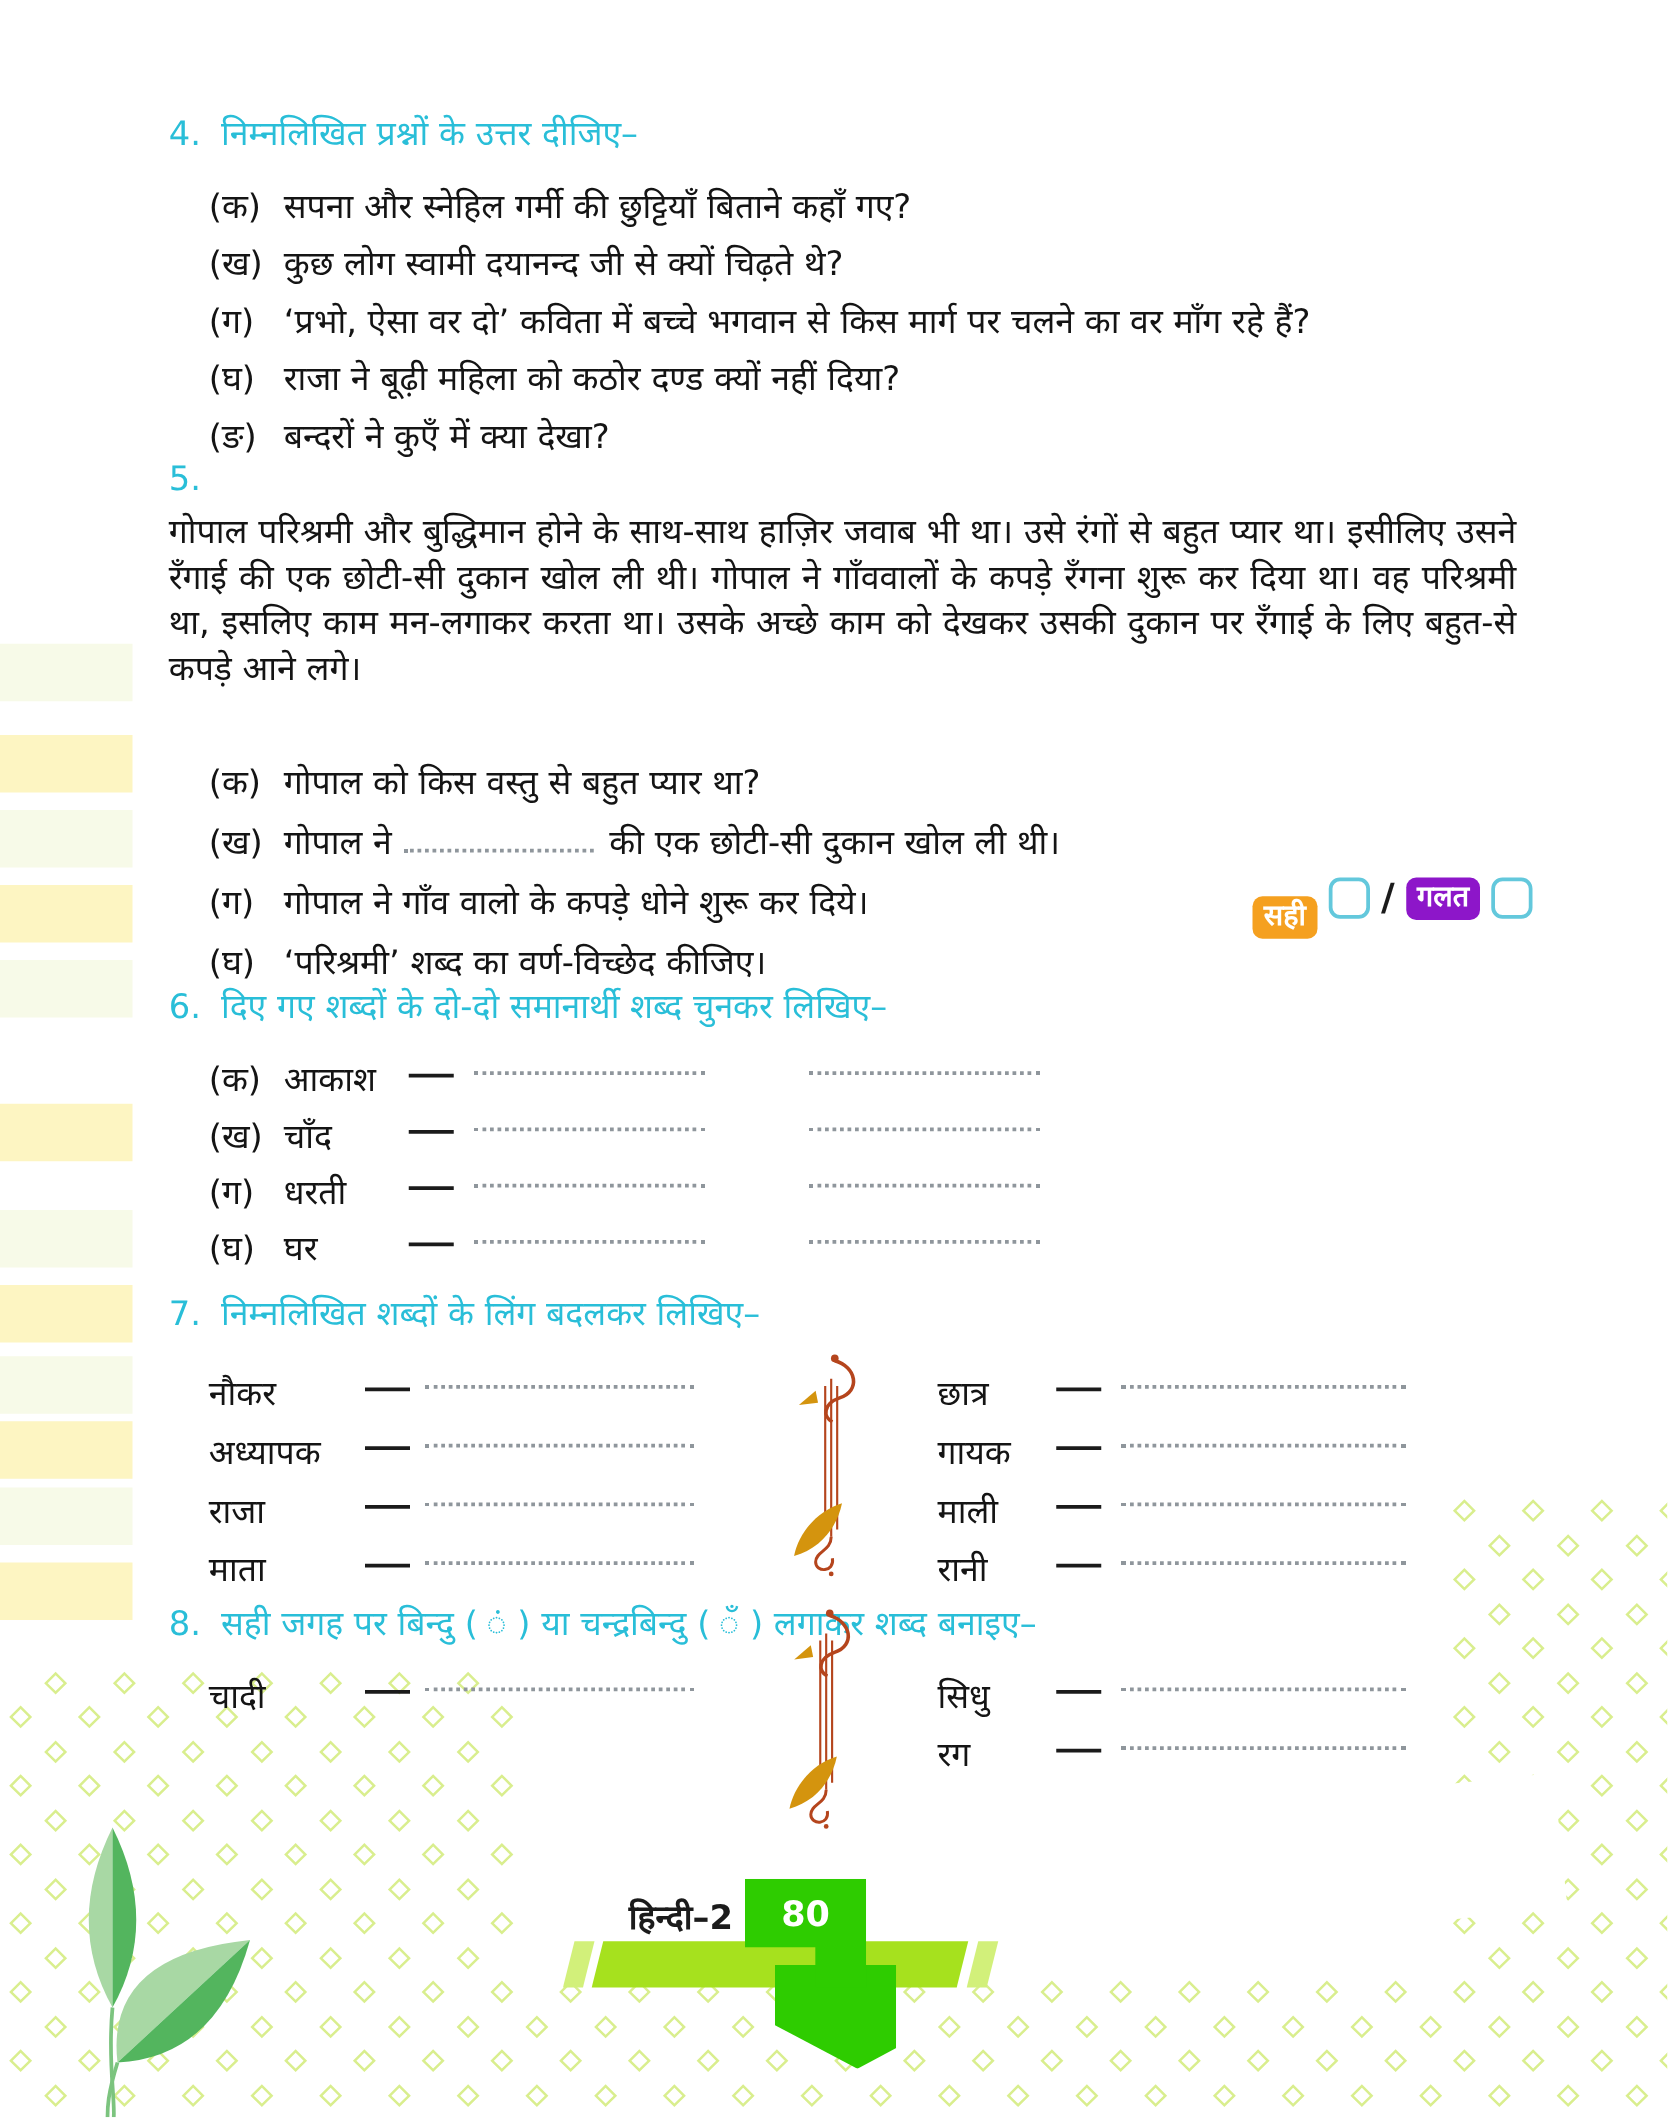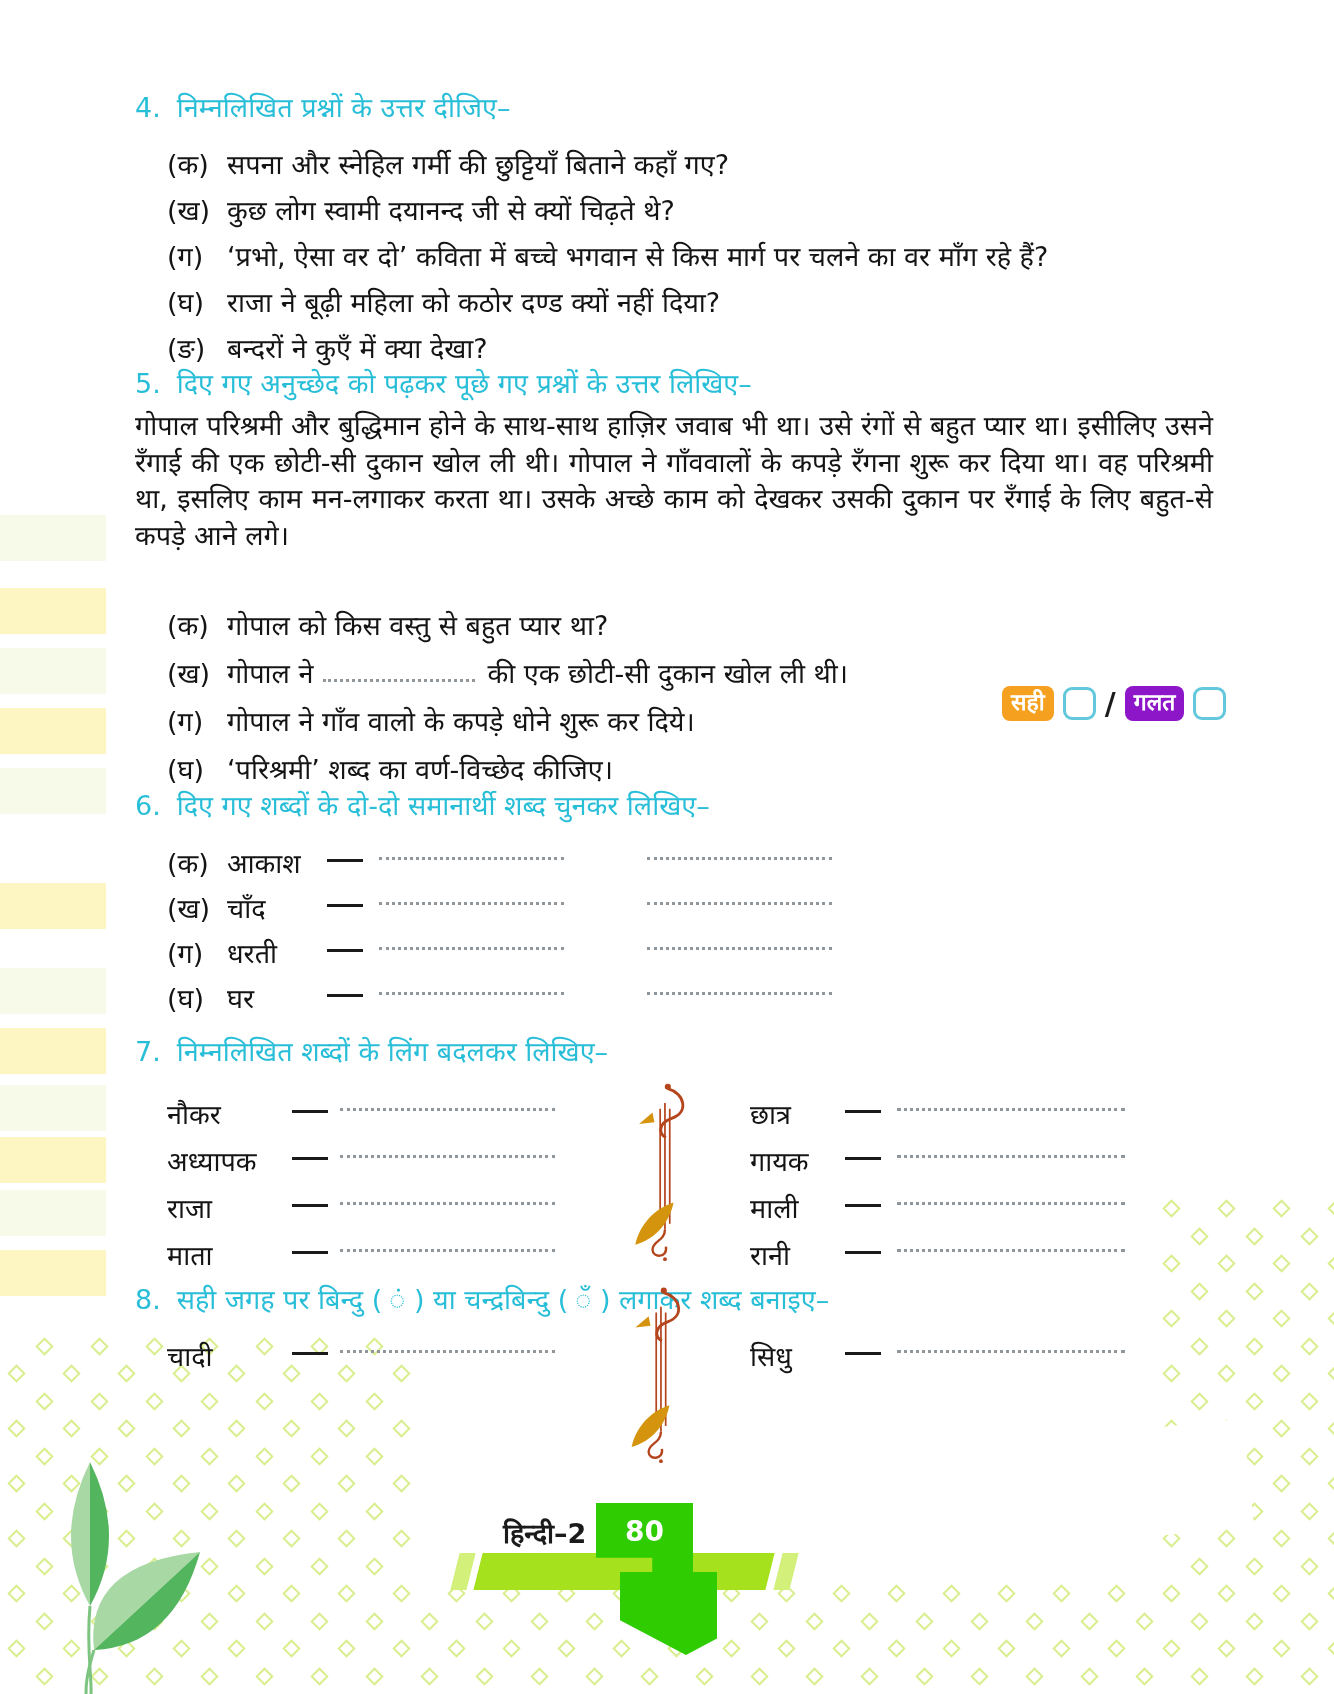--- a/index.html
+++ b/index.html
@@ -44,21 +44,21 @@
   .w7l{width:125px;flex:none;}
   .w7r{width:95px;flex:none;}
   .gap12{margin-right:12px;}
   .gap16{margin-right:16px;}
   .d215{width:215px;}
   .d228{width:228px;}
 
   
   .tf{position:absolute;left:1002px;top:686px;display:flex;align-items:center;gap:9px;z-index:5;font-size:23px;}
   .badge{color:#ffffff;font-weight:bold;padding:3px 9px 5px;border-radius:8px;line-height:1.15;}
-  .badge-true{background:var(--true-badge,#f5a01f);}
+  .badge-true{background:var(--true-badge,#f5a01f);margin-top:31px;}
   .badge-false{background:var(--false-badge,#8d16c9);}
   .cbx{width:27px;height:27px;border:3px solid var(--checkbox-border,#63c8dc);border-radius:9px;background:#fff;}
   .slash{font-size:30px;font-weight:bold;color:#1b1b1b;}
 
   
   .book-label{position:absolute;left:503px;top:1514px;font-size:27px;font-weight:bold;color:#1b1b1b;z-index:5;}
   .banner{position:absolute;left:478px;top:1553px;width:292px;height:37px;background:var(--footer-light-green,#a6e11e);
        transform:skewX(-14deg);z-index:3;}
   .stripe{position:absolute;top:1553px;width:16px;height:37px;background:var(--footer-pale-green,#d2f07a);
        transform:skewX(-14deg);z-index:3;}
@@ -335,21 +335,20 @@
       <div class="qrow h46">
           <span class="lbl">(ङ)</span>
           <span class="txt">बन्दरों ने कुएँ में क्या देखा?</span>
         </div>
     </div>
   </section>
 
   <section class="q" style="top:366px">
     <div class="qhead">
       <span class="qnum">5.</span>
-      <span class="qtitle">दिए गए अनुच्छेद को पढ़कर पूछे गए प्रश्नों के उत्तर लिखिए–</span>
     </div>
     <div class="passage">गोपाल परिश्रमी और बुद्धिमान होने के साथ-साथ हाज़िर जवाब भी था। उसे रंगों से बहुत प्यार था। इसीलिए उसने रँगाई की एक छोटी-सी दुकान खोल ली थी। गोपाल ने गाँववालों के कपड़े रँगना शुरू कर दिया था। वह परिश्रमी था, इसलिए काम मन-लगाकर करता था। उसके अच्छे काम को देखकर उसकी दुकान पर रँगाई के लिए बहुत-से कपड़े आने लगे।</div>
     <div class="items" style="top:234px;left:32px">
       <div class="qrow h48">
           <span class="lbl">(क)</span>
           <span class="txt">गोपाल को किस वस्तु से बहुत प्यार था?</span>
         </div>
       <div class="qrow h48">
           <span class="lbl">(ख)</span>
           <span class="txt">गोपाल ने</span>
@@ -471,20 +470,25 @@
     <div class="colL" style="top:50px">
       <div class="row7">
           <span class="w7l">चादी</span>
           <span class="dash gap12"></span>
           <span class="dotl d215"></span>
         </div>
     </div>
     <div class="colR" style="top:50px">
       <div class="row7">
           <span class="w7r">सिधु</span>
+          <span class="dash gap16"></span>
+          <span class="dotl d228"></span>
+        </div>
+      <div class="row7">
+          <span class="w7r">रग</span>
           <span class="dash gap16"></span>
           <span class="dotl d228"></span>
         </div>
     </div>
   </section>
 
   <svg class="ornament" style="left:628px;top:1080px" width="72" height="182" viewBox="0 0 72 190">
     <circle cx="40" cy="7" r="3.2" style="fill:var(--ornament-stroke,#b5451d)"></circle>
     <path d="M40 9 C58 14 62 34 44 40 C30 45 30 56 38 60" style="stroke:var(--ornament-stroke,#b5451d)" stroke-width="3" fill="none"></path>
     <path d="M32 30 V150 M37 24 V156 M42 30 V150" style="stroke:var(--ornament-stroke,#b5451d)" stroke-width="1.8" fill="none"></path>

